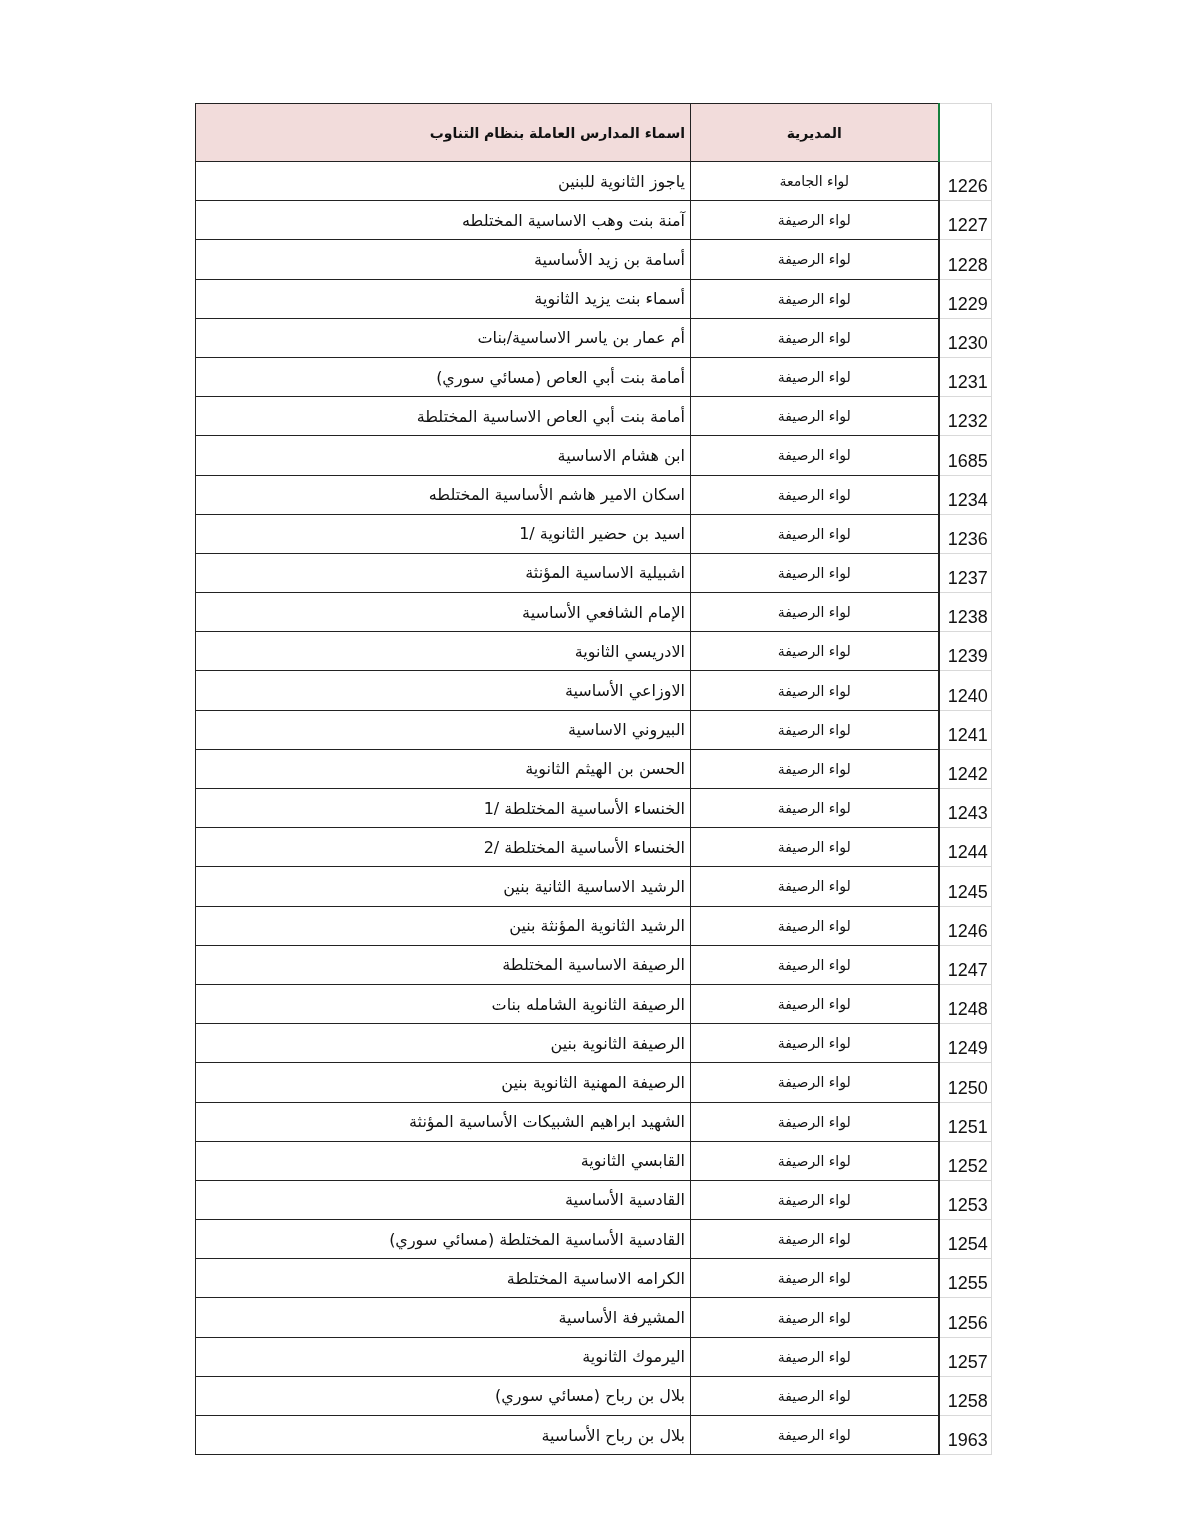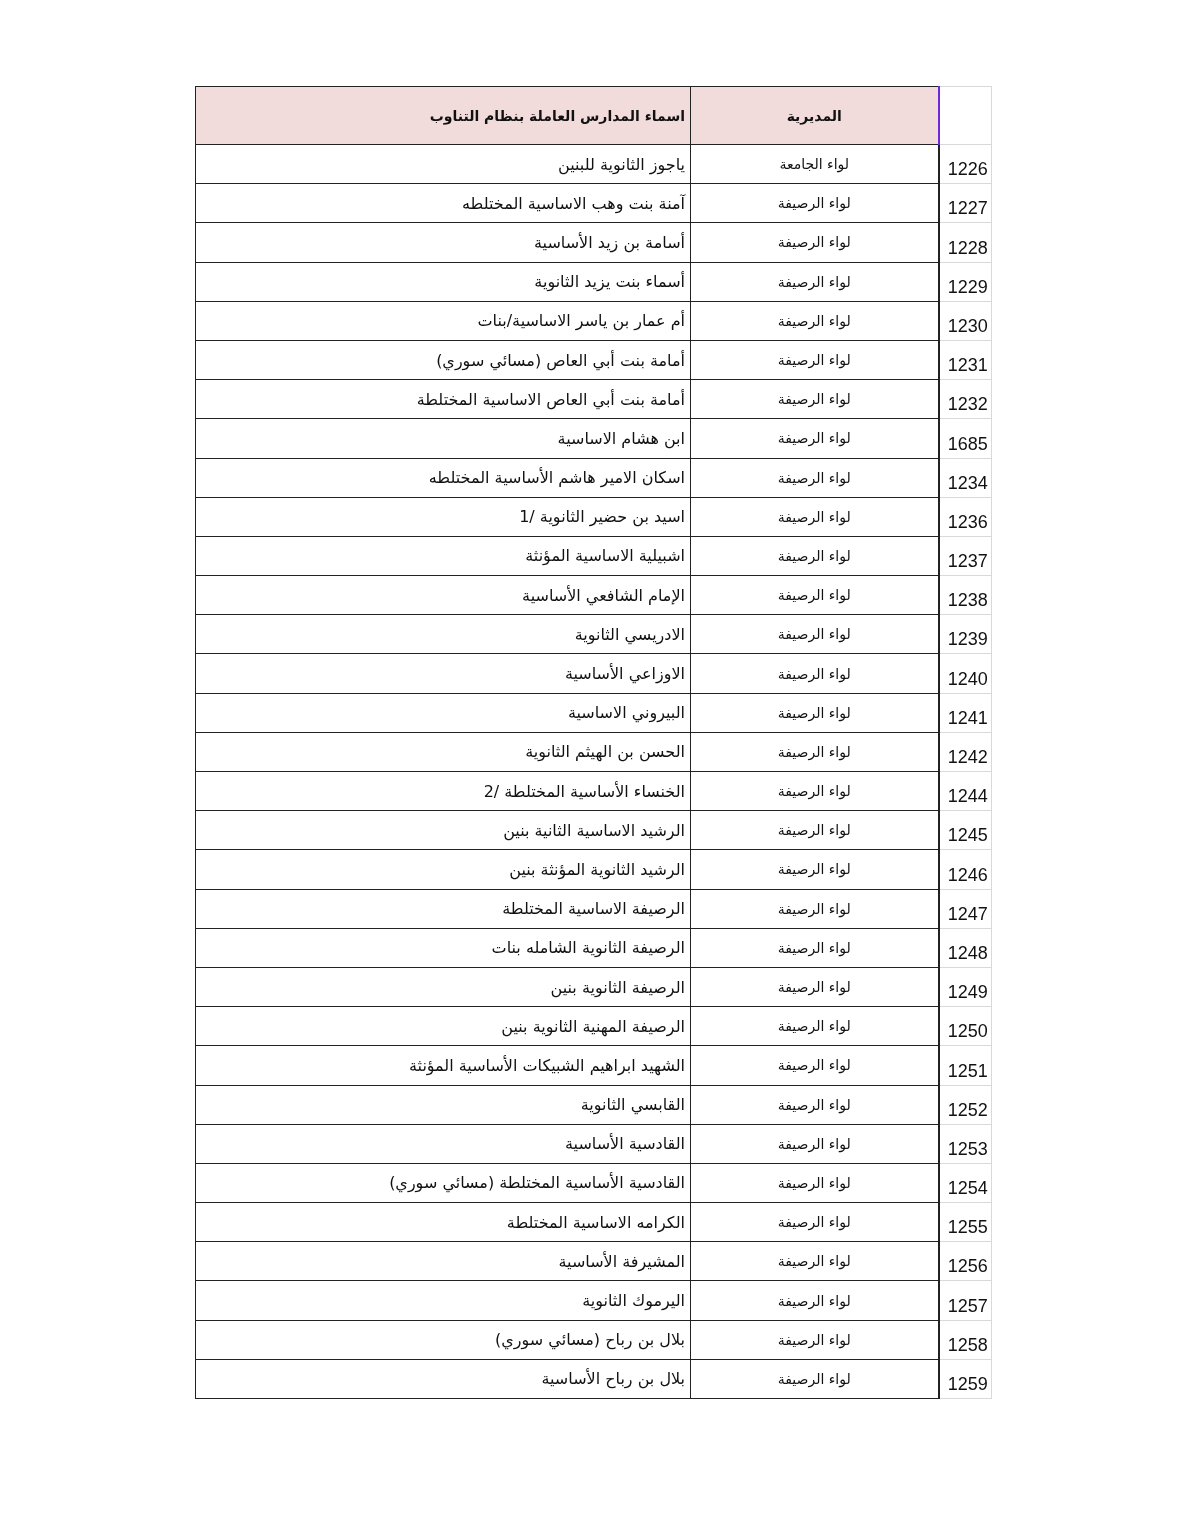--- a/index.html
+++ b/index.html
@@ -1,28 +1,28 @@
 <!DOCTYPE html>
 <html><head>
   <meta charset="utf-8">
   <style>
     html, body { margin: 0; padding: 0; background: #ffffff; }
     body { width: 1187px; height: 1536px; position: relative; font-family: "DejaVu Sans", "Liberation Sans", sans-serif; color: #111; }
-    .sheet { position: absolute; left: 195px; top: 86px; width: 796px; }
+    .sheet { position: absolute; left: 195px; top: 103px; width: 796px; }
     table { border-collapse: collapse; table-layout: fixed; width: 796px; direction: ltr; }
     col.c-name { width: 495px; }
     col.c-dir { width: 248px; }
     col.c-num { width: 53px; }
     td { height: 35.2px; padding: 0; vertical-align: middle; white-space: nowrap; overflow: hidden; }
     tr.head td { height: 54px; }
     td.name, td.dir { border: 1.6px solid #222; }
     td.name { direction: rtl; text-align: right; padding-right: 5px; font-size: 16px; }
     td.dir { direction: rtl; text-align: center; font-size: 14px; }
     tr.head td.name, tr.head td.dir { background: #f2dcdb; font-weight: bold; font-size: 14px; }
-    tr.head td.dir { border-right: 2px solid #6d28d9; margin-top: 36px; }
+    tr.head td.dir { border-right: 2px solid #15803d; margin-top: 36px; }
     td.num { border: 1px solid #d9d9d9; border-left: 2px solid #222; text-align: center; padding-left: 5px; font-family: "Liberation Sans", sans-serif; font-size: 18px; vertical-align: bottom; padding-bottom: 3px; }
     tr.head td.num { border-left: 2px solid #222; border-top: 1px solid #d9d9d9; background: #fff; }
   </style>
 </head>
 <body>
 
 <div class="sheet">
   <table>
     <colgroup>
         <col class="c-name">
@@ -109,20 +109,25 @@
           <td class="name">البيروني الاساسية</td>
           <td class="dir">لواء الرصيفة</td>
           <td class="num">1241</td>
         </tr>
         <tr>
           <td class="name">الحسن بن الهيثم الثانوية</td>
           <td class="dir">لواء الرصيفة</td>
           <td class="num">1242</td>
         </tr>
         <tr>
+          <td class="name">الخنساء الأساسية المختلطة /1</td>
+          <td class="dir">لواء الرصيفة</td>
+          <td class="num">1243</td>
+        </tr>
+        <tr>
           <td class="name">الخنساء الأساسية المختلطة /2</td>
           <td class="dir">لواء الرصيفة</td>
           <td class="num">1244</td>
         </tr>
         <tr>
           <td class="name">الرشيد الاساسية الثانية بنين</td>
           <td class="dir">لواء الرصيفة</td>
           <td class="num">1245</td>
         </tr>
         <tr>
@@ -186,17 +191,17 @@
           <td class="num">1257</td>
         </tr>
         <tr>
           <td class="name">بلال بن رباح (مسائي سوري)</td>
           <td class="dir">لواء الرصيفة</td>
           <td class="num">1258</td>
         </tr>
         <tr>
           <td class="name">بلال بن رباح الأساسية</td>
           <td class="dir">لواء الرصيفة</td>
-          <td class="num">1259</td>
+          <td class="num">1963</td>
         </tr>
       </tbody>
   </table>
 </div>
 
 </body></html>

